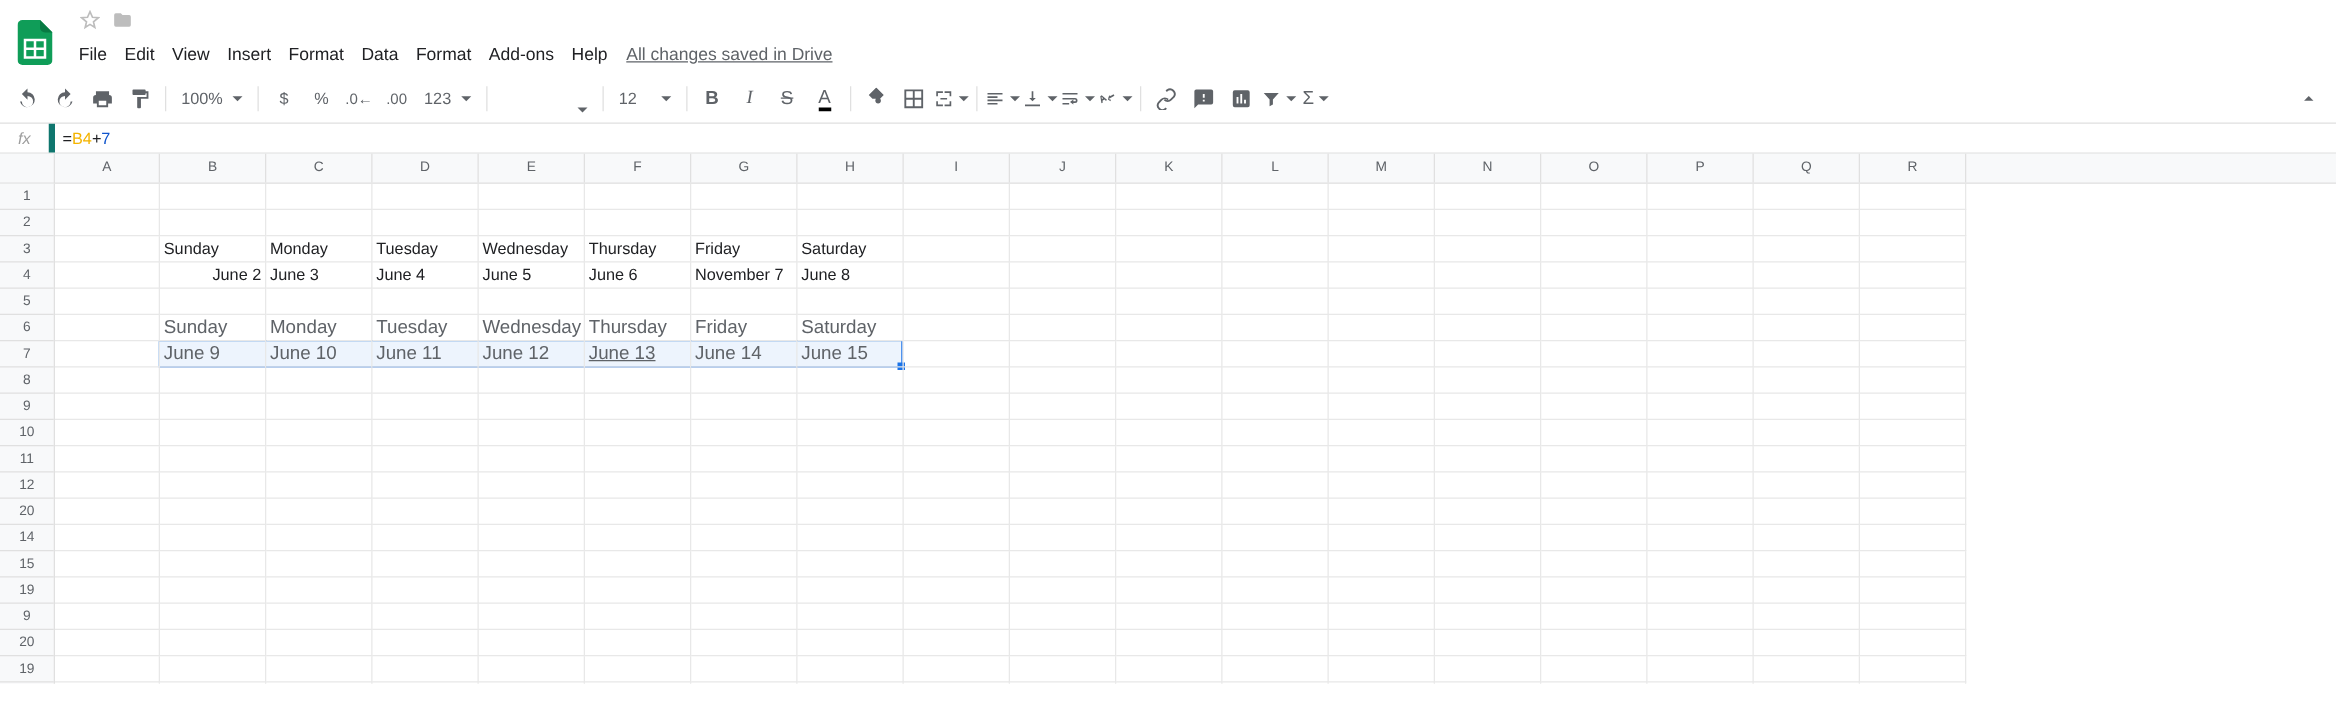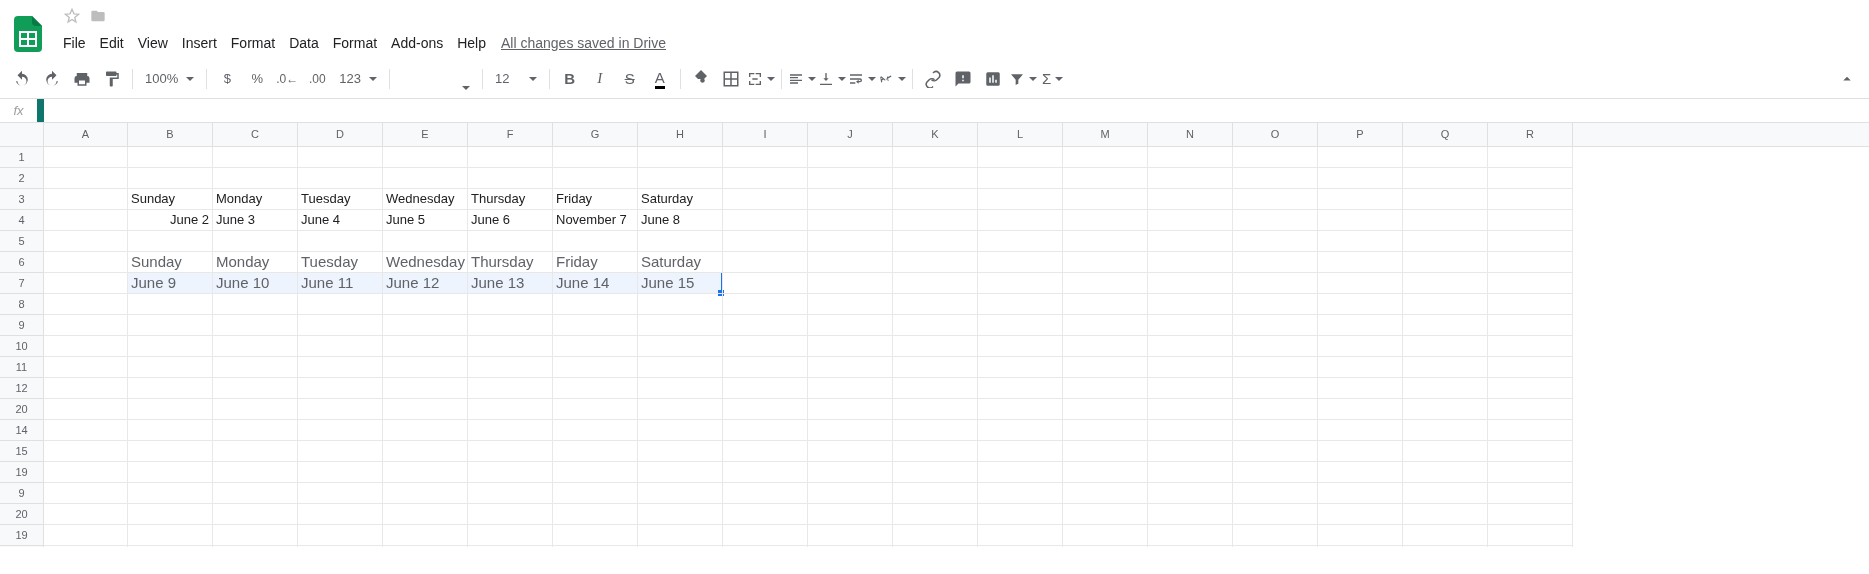--- a/index.html
+++ b/index.html
@@ -26,21 +26,21 @@
 .toolbar { display: flex; align-items: center; padding: 4px 8px; border-bottom: 1px solid #e0e0e0; gap: 2px; height: 40px; }
 .tb-btn { width: 28px; height: 28px; display: flex; align-items: center; justify-content: center; border-radius: 2px; cursor: pointer; color: #5f6368; }
 .tb-btn svg { width: 18px; height: 18px; fill: #5f6368; }
 .tb-sep { width: 1px; height: 20px; background: #e0e0e0; margin: 0 4px; }
 .tb-text { padding: 0 6px; font-size: 13px; color: #5f6368; display:flex; align-items:center; gap:4px; }
 .tb-dropdown { padding: 0 20px 0 8px; min-width: 60px; font-size: 13px; color: #5f6368; position: relative; cursor: pointer; }
 .dd-arrow { width:0; height:0; border-left:4px solid transparent; border-right:4px solid transparent; border-top:4px solid #5f6368; display:inline-block; margin-left:4px; }
 .toolbar-right { margin-left: auto; }
 
 .formula-bar { display: flex; align-items: center; border-bottom: 1px solid #e0e0e0; height: 24px; }
-.fx-label { width: 44px; text-align: center; font-style: italic; color: #9e9e9e; font-size: 13px; border-right: 7px solid #0f766e; height: 100%; display:flex; align-items:center; justify-content:center; }
+.fx-label { width: 44px; text-align: center; font-style: italic; color: #9e9e9e; font-size: 13px; border-right: 5px solid #0f766e; height: 100%; display:flex; align-items:center; justify-content:center; }
 .formula-input { flex: 1; padding: 0 6px; font-size: 13px; font-family: inherit; }
 .formula-eq { color: #202124; }
 .formula-ref { color: #f4b400; }
 .formula-op { color: #202124; }
 .formula-num { color: #1155cc; }
 
 .grid-wrap { display: flex; height: calc(574px - 150px); }
 .corner { width: 44px; height: 24px; background: #f8f9fa; border-right: 1px solid #e0e0e0; border-bottom: 1px solid #e0e0e0; }
 .col-headers { flex: 1; display: flex; background: #f8f9fa; border-bottom: 1px solid #e0e0e0; height: 24px; }
 .col-h { border-right: 1px solid #e0e0e0; text-align: center; font-size: 11px; color: #5f6368; line-height: 23px; }
@@ -229,20 +229,23 @@
     <div class="tb-btn">
         <svg viewBox="0 0 24 24">
           <path d="M7 14l5-5 5 5z"></path>
         </svg>
       </div>
   </div>
 </div>
 
 <div class="formula-bar">
   <div class="fx-label">fx</div>
+  <div class="formula-input">
+    <span class="formula-eq">=</span><span class="formula-ref">B4</span><span class="formula-op">+</span><span class="formula-num">7</span>
+  </div>
 </div>
 
 <div class="grid-wrap">
   <div style="display:flex;flex-direction:column;flex:1">
     <div class="top-row">
       <div class="corner"></div>
       <div class="col-headers" id="col-headers">
           <div class="col-h" style="width: 84px;">A</div>
           <div class="col-h" style="width: 85px;">B</div>
           <div class="col-h" style="width: 85px;">C</div>
@@ -409,21 +412,21 @@
             <div class="cell" style="width: 85px;"></div>
             <div class="cell" style="width: 85px;"></div>
             <div class="cell" style="width: 85px;"></div>
           </div>
           <div class="row">
             <div class="cell" style="width: 84px;"></div>
             <div class="cell large" style="width: 85px;">June 9</div>
             <div class="cell large" style="width: 85px;">June 10</div>
             <div class="cell large" style="width: 85px;">June 11</div>
             <div class="cell large" style="width: 85px;">June 12</div>
-            <div class="cell large" style="width: 85px;">June 13</div>
+            <div class="cell large" style="width: 85px; text-decoration: underline;">June 13</div>
             <div class="cell large" style="width: 85px;">June 14</div>
             <div class="cell large" style="width: 85px;">June 15</div>
             <div class="cell" style="width: 85px;"></div>
             <div class="cell" style="width: 85px;"></div>
             <div class="cell" style="width: 85px;"></div>
             <div class="cell" style="width: 85px;"></div>
             <div class="cell" style="width: 85px;"></div>
             <div class="cell" style="width: 85px;"></div>
             <div class="cell" style="width: 85px;"></div>
             <div class="cell" style="width: 85px;"></div>

